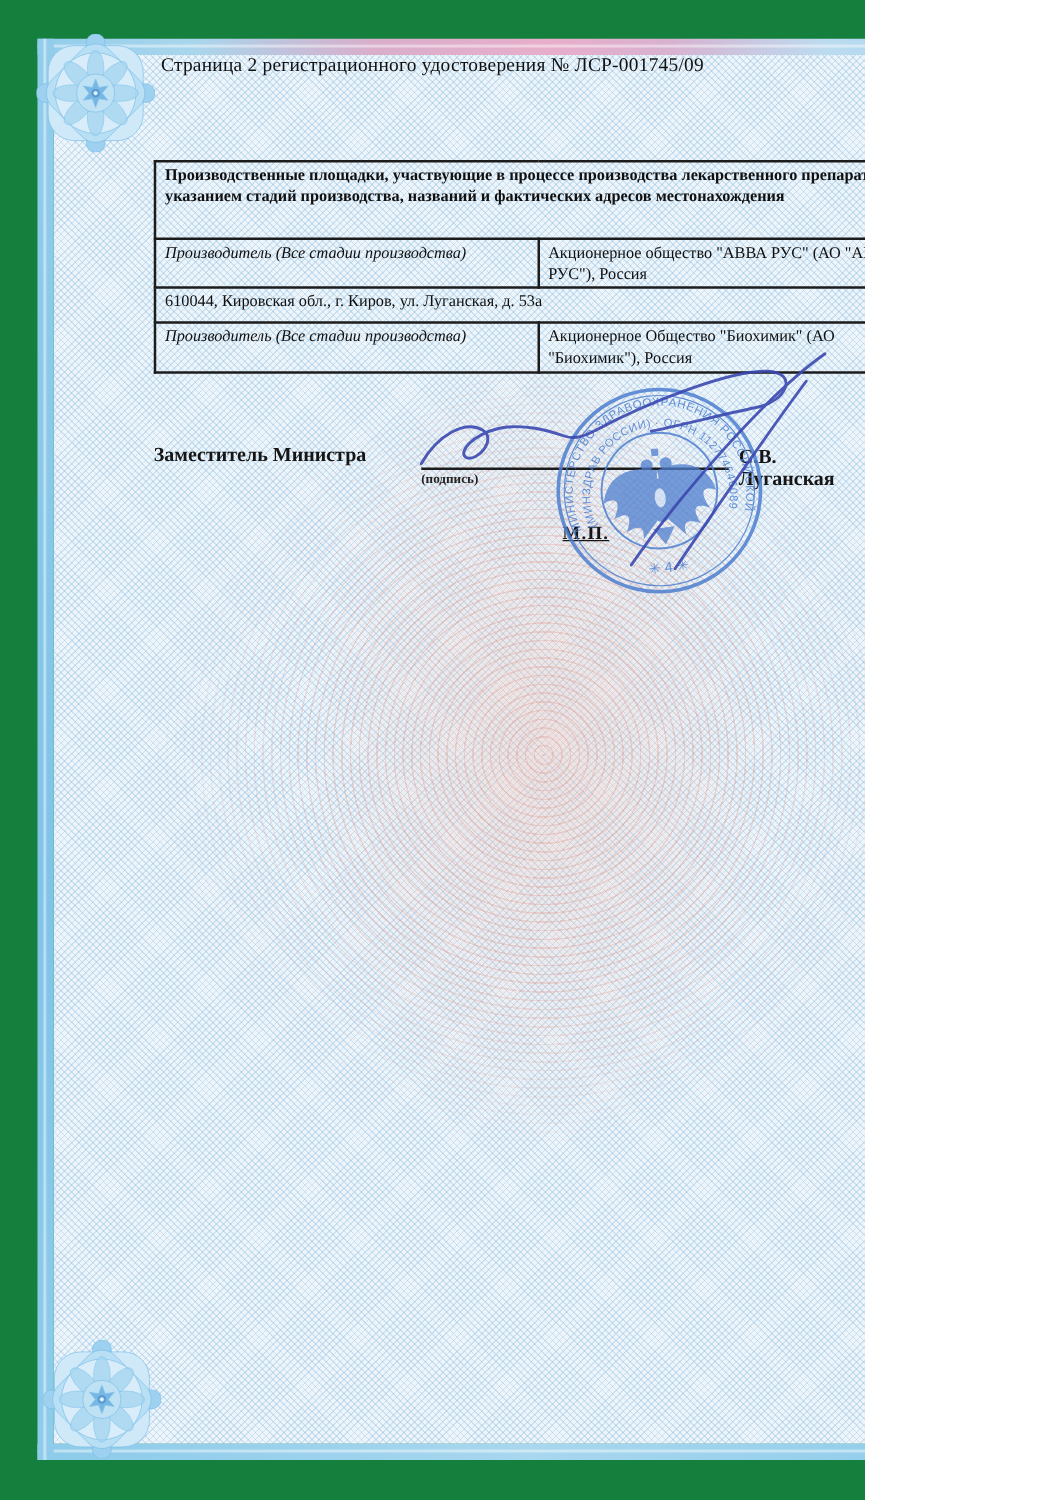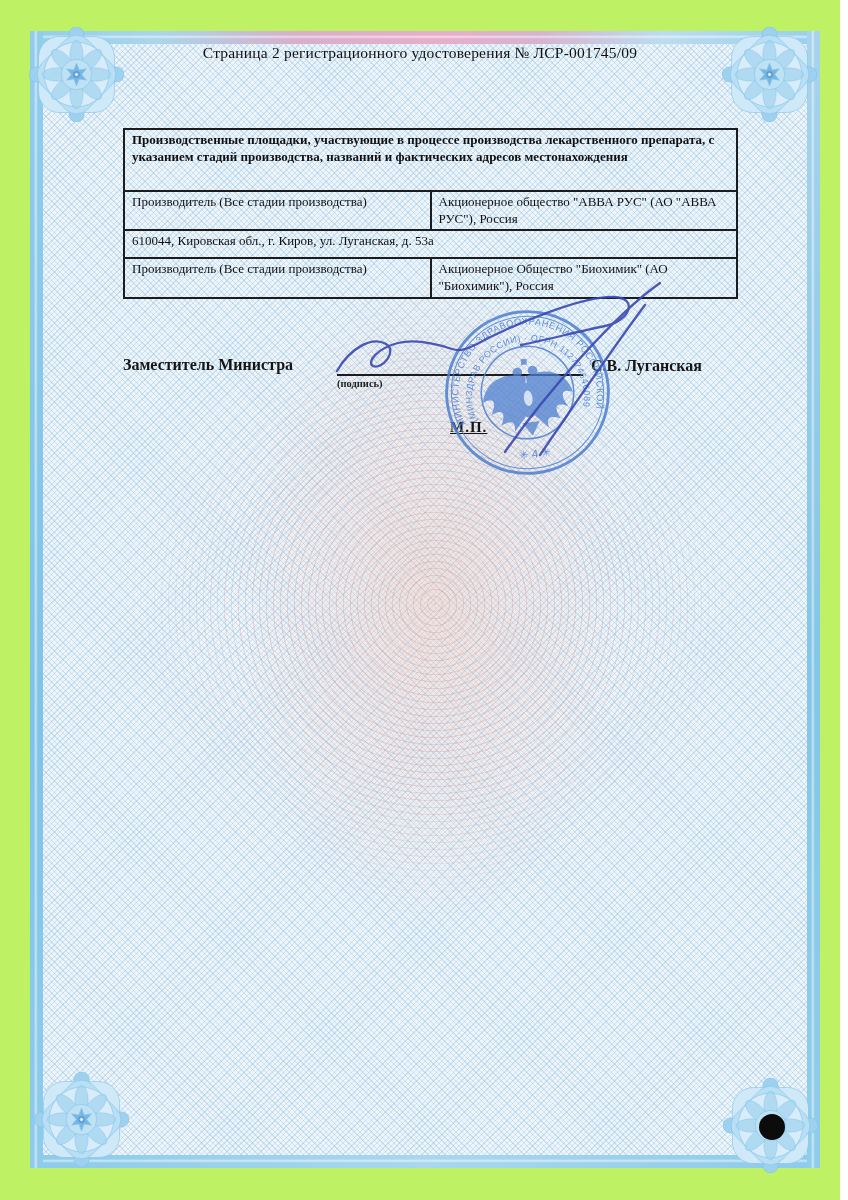--- a/index.html
+++ b/index.html
@@ -1,18 +1,18 @@
 <!DOCTYPE html>
 <html><head>
 <meta charset="utf-8">
 <style>
   html,body{margin:0;padding:0;background:#ffffff;}
   .page{
-    position:relative;width:840px;height:1200px;overflow:hidden;
-    background:#bef264;
+    position:relative;width:692px;height:1200px;overflow:hidden;
+    background:#15803d;
     font-family:"Liberation Serif","DejaVu Serif",serif;
     color:#151515;
   }
   
   .frame{position:absolute;left:30px;top:31px;width:790px;height:1137px;}
   .band{position:absolute;}
   .band.top{left:0;right:0;top:0;height:13px;
     background:linear-gradient(90deg,#92cdeb 0%,#a9d6ec 16%,#d9aecb 34%,#e7aecb 52%,#d8b2d0 64%,#bcdcf0 80%,#96cfec 100%);}
   .band.bottom{left:0;right:0;bottom:0;height:13px;
     background:linear-gradient(90deg,#8ccbea 0%,#a8d7ee 50%,#8ccbea 100%);}
@@ -48,21 +48,21 @@
   .rosette.br{left:723px;top:1078px;}
   .punch-dot{position:absolute;left:759px;top:1114px;width:26px;height:26px;border-radius:50%;background:#0c0c0c;}
   
   .header-line{position:absolute;left:0;top:44px;width:100%;text-align:center;
     font-size:15.5px;letter-spacing:.2px;color:#111;}
   
   table.sites{position:absolute;left:123px;top:128px;width:615px;
     border-collapse:collapse;table-layout:fixed;font-size:13px;line-height:1.28;color:#101010;}
   table.sites td{border:2px solid #1c1c1c;padding:2px 7px;vertical-align:top;background:transparent;}
   td.hdr{font-weight:bold;height:56px;}
-  td.lbl{width:308px;}
+  td.lbl{font-style:italic;width:308px;}
   td.val{width:295px;}
   td.addr{height:22px;}
   tr.r1 td{height:31px;} tr.r3 td{height:33px;}
   
   .sig-title{position:absolute;left:123px;top:356px;font-weight:bold;font-size:16px;}
   .sig-line{position:absolute;left:337px;top:374px;width:246px;height:2px;background:#1c1c1c;}
   .sig-caption{position:absolute;left:337px;top:378px;width:246px;font-size:10.5px;color:#222;font-weight:bold;}
   .sig-name{position:absolute;left:591px;top:357px;font-weight:bold;font-size:16px;}
   .seal-mark{position:absolute;left:450px;top:419px;font-weight:bold;font-size:15px;letter-spacing:1px;text-decoration:underline;}
   

